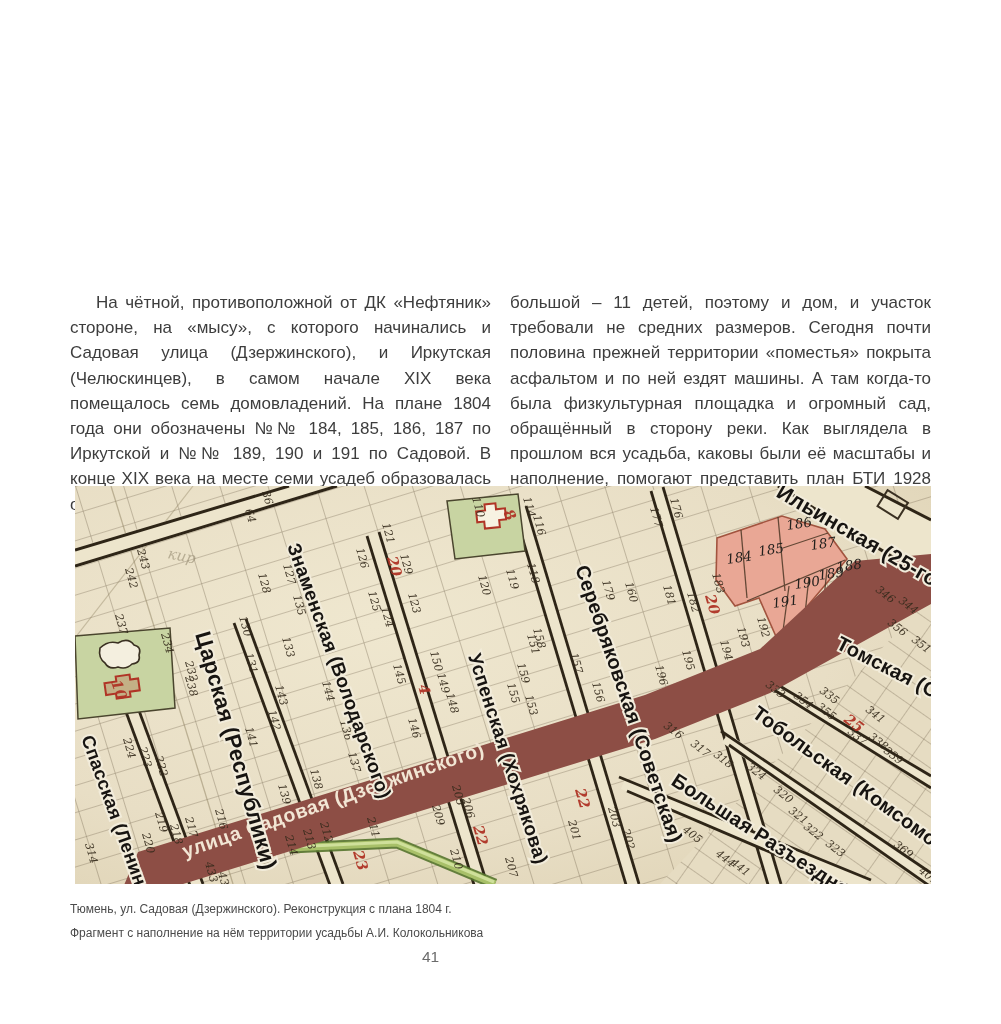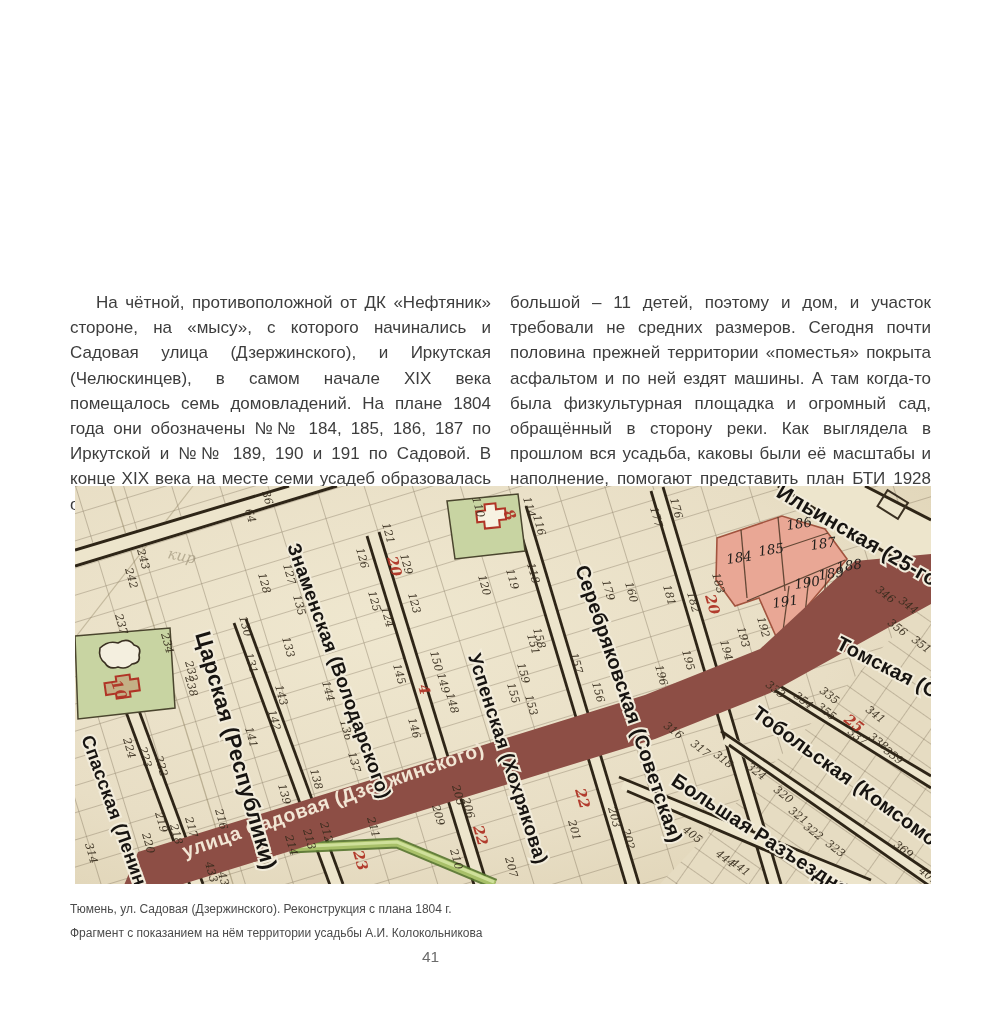--- a/index.html
+++ b/index.html
@@ -271,17 +271,17 @@
           <text class="street-label" transform="translate(595 298) rotate(33)" style="font-size: 20px;">Большая Разъездная</text>
           <text class="street-label" transform="translate(676 230) rotate(36)" style="font-size: 20px;">Тобольская (Комсомол</text>
           <text class="street-label" transform="translate(760 162) rotate(27)" style="font-size: 20px;">Томская (О</text>
           <text class="street-label" transform="translate(700 10) rotate(30)" style="font-size: 21px;">Ильинская (25-го</text>
         </g>
     </svg>
   </div>
 
   <div class="caption">
     <div>Тюмень, ул. Садовая (Дзержинского). Реконструкция с плана 1804 г.</div>
-    <div>Фрагмент с показанием на нём территории усадьбы А.И. Колокольникова</div>
+    <div>Фрагмент с наполнение на нём территории усадьбы А.И. Колокольникова</div>
   </div>
 
   <div class="pageno">41</div>
 </div>
 
 </body></html>

